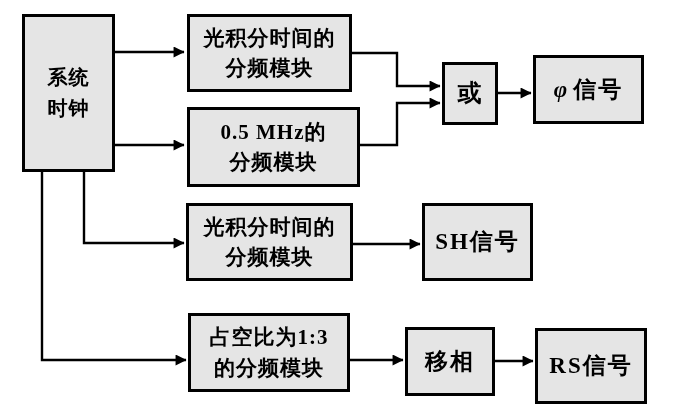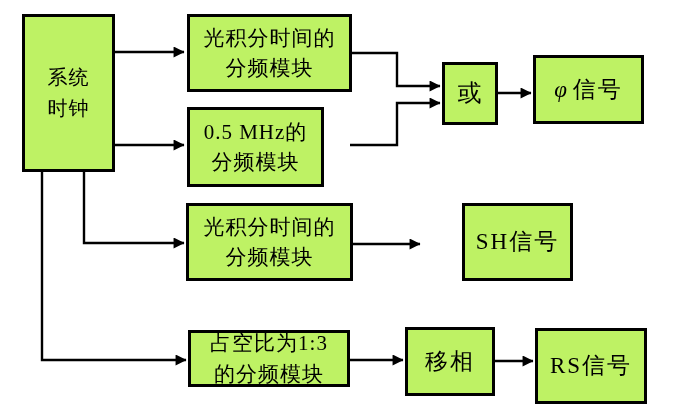--- a/index.html
+++ b/index.html
@@ -13,25 +13,26 @@
     height: 407px;
     background: var(--bg, #ffffff);
     font-family: "Liberation Serif", "DejaVu Serif", serif;
     color: #000;
     overflow: hidden;
   }
   .node {
     position: absolute;
     box-sizing: border-box;
     border: 3px solid var(--line, #000);
-    background: #bef264;
+    background: #e5e5e5;
     display: flex;
     align-items: center;
     justify-content: center;
     text-align: center;
+    font-weight: bold;
   }
   .node-label {
     white-space: pre-line;
     font-size: 21px;
     line-height: 1.45;
     letter-spacing: 1px;
     color: #000;
   }
   .node-label.big {
     font-size: 20px;
@@ -82,43 +83,43 @@
   <div class="node" style="left:22px; top:14px; width:93px; height:158px;">
     <span class="node-label big">系统
 时钟</span>
   </div>
 
   <div class="node" style="left:187px; top:14px; width:165px; height:78px;">
     <span class="node-label">光积分时间的
 分频模块</span>
   </div>
 
-  <div class="node" style="left:187px; top:107px; width:137px; height:80px;">
+  <div class="node" style="left:187px; top:107px; width:173px; height:80px;">
     <span class="node-label">0.5 MHz的
 分频模块</span>
   </div>
 
   <div class="node" style="left:442px; top:62px; width:56px; height:63px;">
     <span class="node-label or">或</span>
   </div>
 
   <div class="node" style="left:533px; top:55px; width:111px; height:69px;">
     <span class="node-label single"><span class="sym-italic">φ</span><span>信号</span></span>
   </div>
 
   <div class="node" style="left:186px; top:203px; width:167px; height:78px;">
     <span class="node-label">光积分时间的
 分频模块</span>
   </div>
 
-  <div class="node" style="left:422px; top:203px; width:111px; height:78px;margin-left:40px;">
+  <div class="node" style="left:422px; top:203px; width:111px; height:78px;">
     <span class="node-label single">SH信号</span>
   </div>
 
-  <div class="node" style="left:188px; top:330px; width:162px; height:57px;">
+  <div class="node" style="left:188px; top:313px; width:162px; height:79px;">
     <span class="node-label">占空比为1:3
 的分频模块</span>
   </div>
 
   <div class="node" style="left:405px; top:327px; width:90px; height:69px;">
     <span class="node-label single">移相</span>
   </div>
 
   <div class="node" style="left:535px; top:328px; width:112px; height:76px;">
     <span class="node-label single">RS信号</span>

